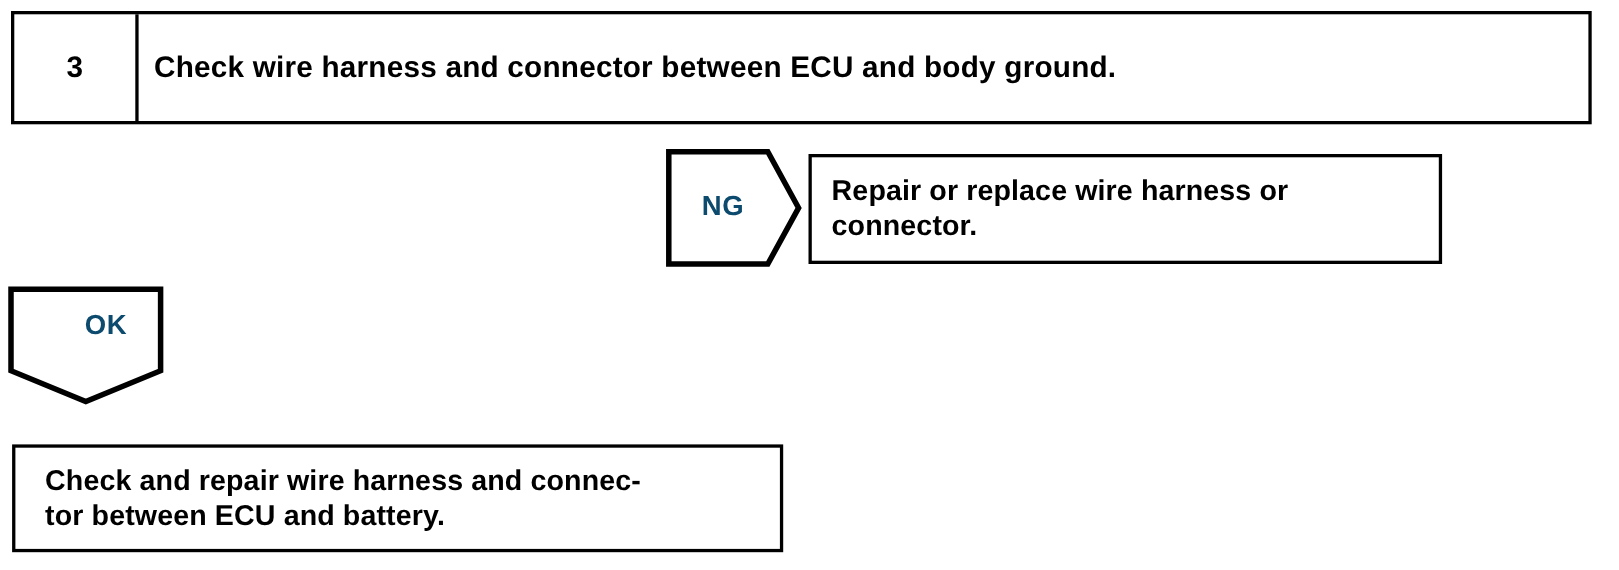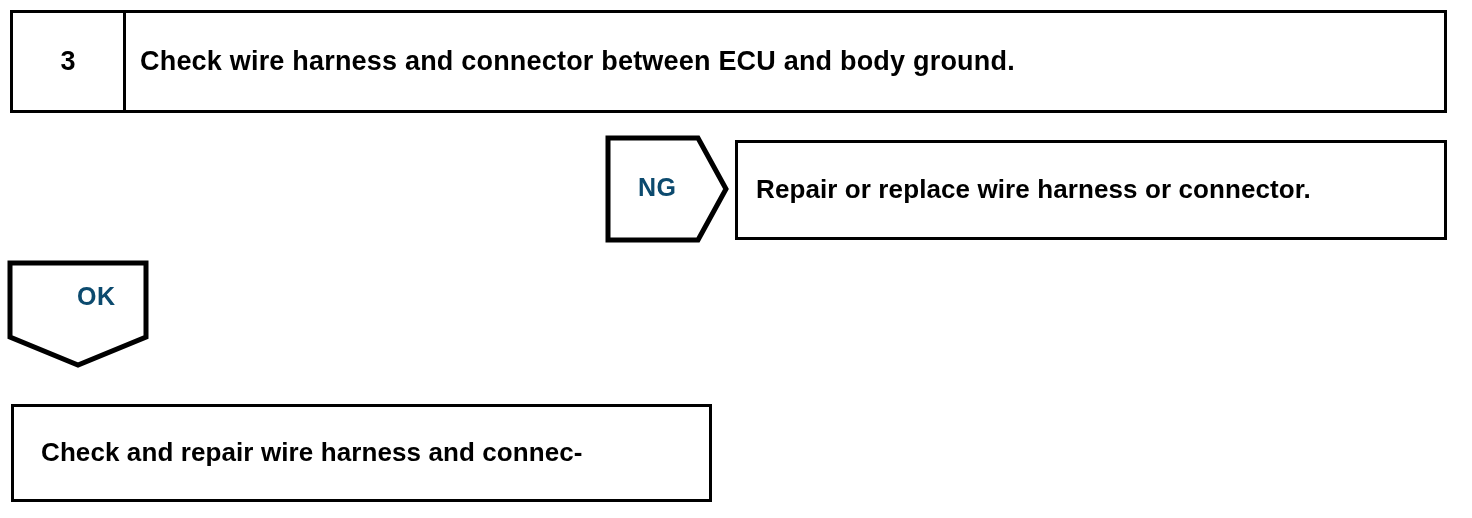--- a/index.html
+++ b/index.html
@@ -69,21 +69,21 @@
     font-weight: bold;
     color: #000000;
     padding-left: 18px;
     line-height: 1.22;
     letter-spacing: 0.1px;
   }
 
   #repair-box {
     left: 735px;
     top: 140px;
-    width: 712px;
+    width: 576px;
     height: 100px;
   }
   #final-box {
     left: 11px;
     top: 404px;
     width: 701px;
     height: 98px;
   }
   #final-box .rb-text {
     padding-left: 27px;
@@ -157,16 +157,17 @@
   <div class="branch" id="branch-ok">
     <svg width="142" height="108" viewBox="0 0 142 108">
       <polygon points="3,3 139,3 139,77 71,105 3,77" fill="#ffffff" stroke="#000000" stroke-width="5" stroke-linejoin="miter"></polygon>
     </svg>
     <span class="branch-label">OK</span>
   </div>
 
   <div class="result-box" id="final-box">
     <span class="rb-text">
       <span>Check and repair wire harness and connec-</span><br>
+      <span>tor between ECU and battery.</span>
     </span>
   </div>
 
 </div>
 
 </body></html>

